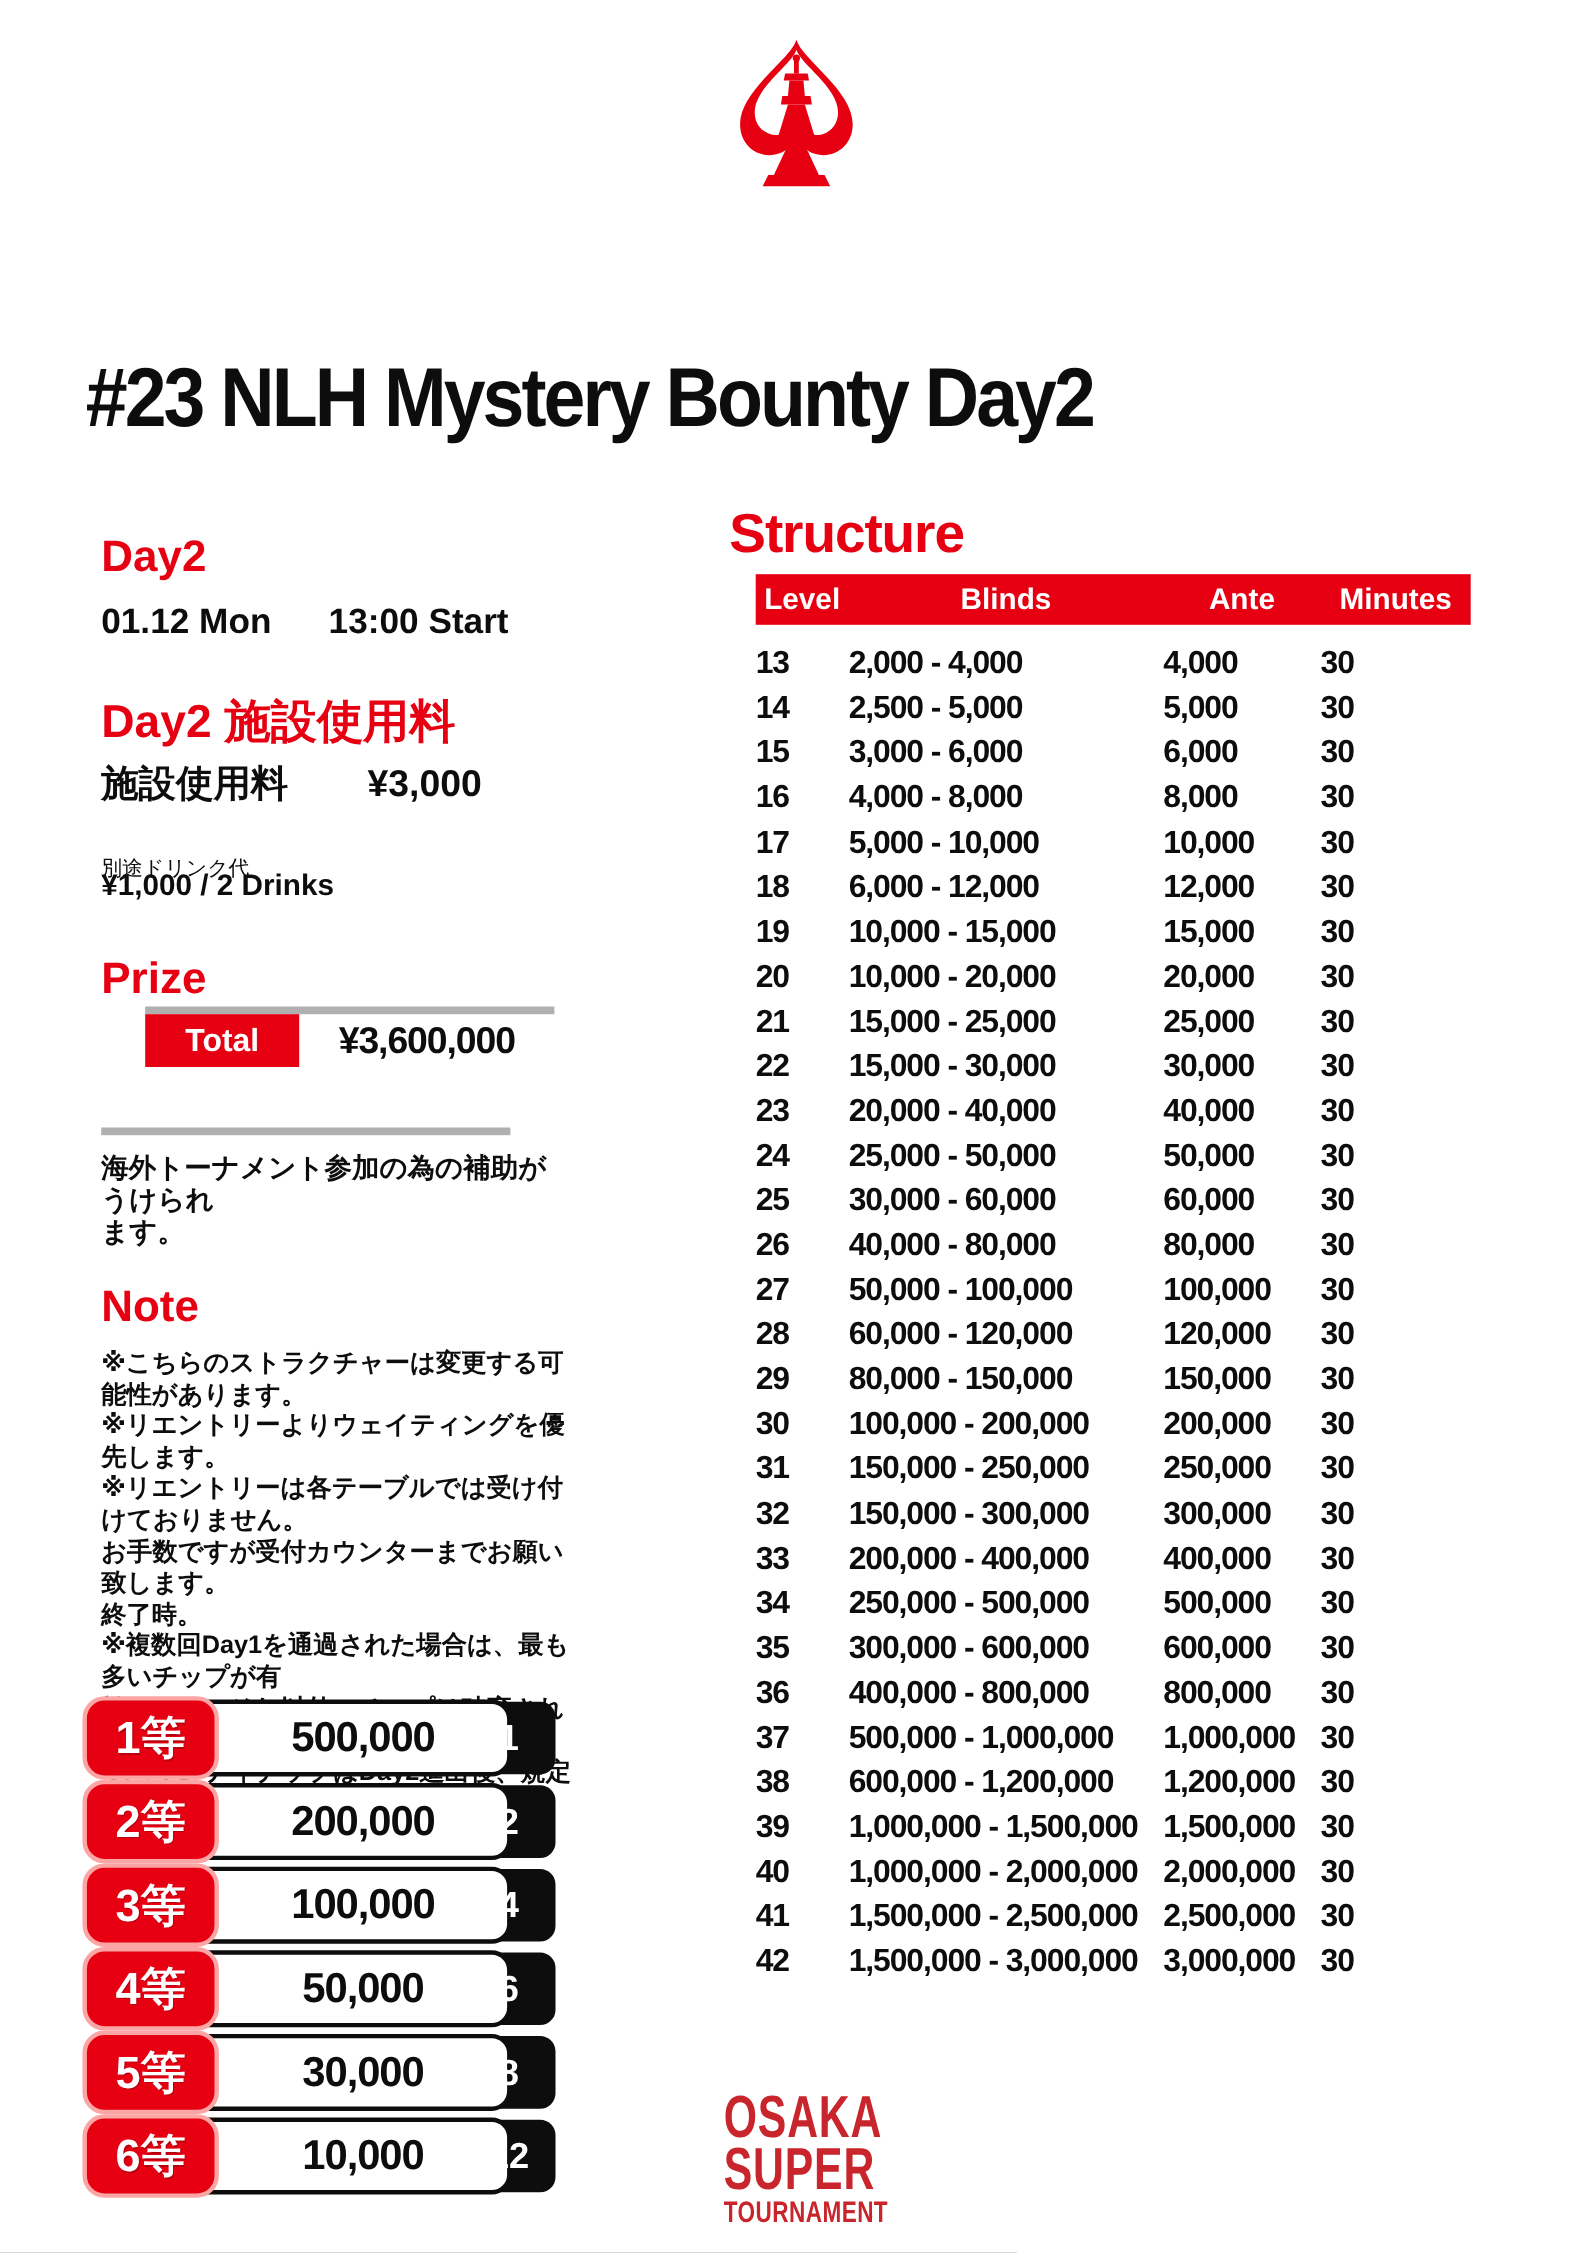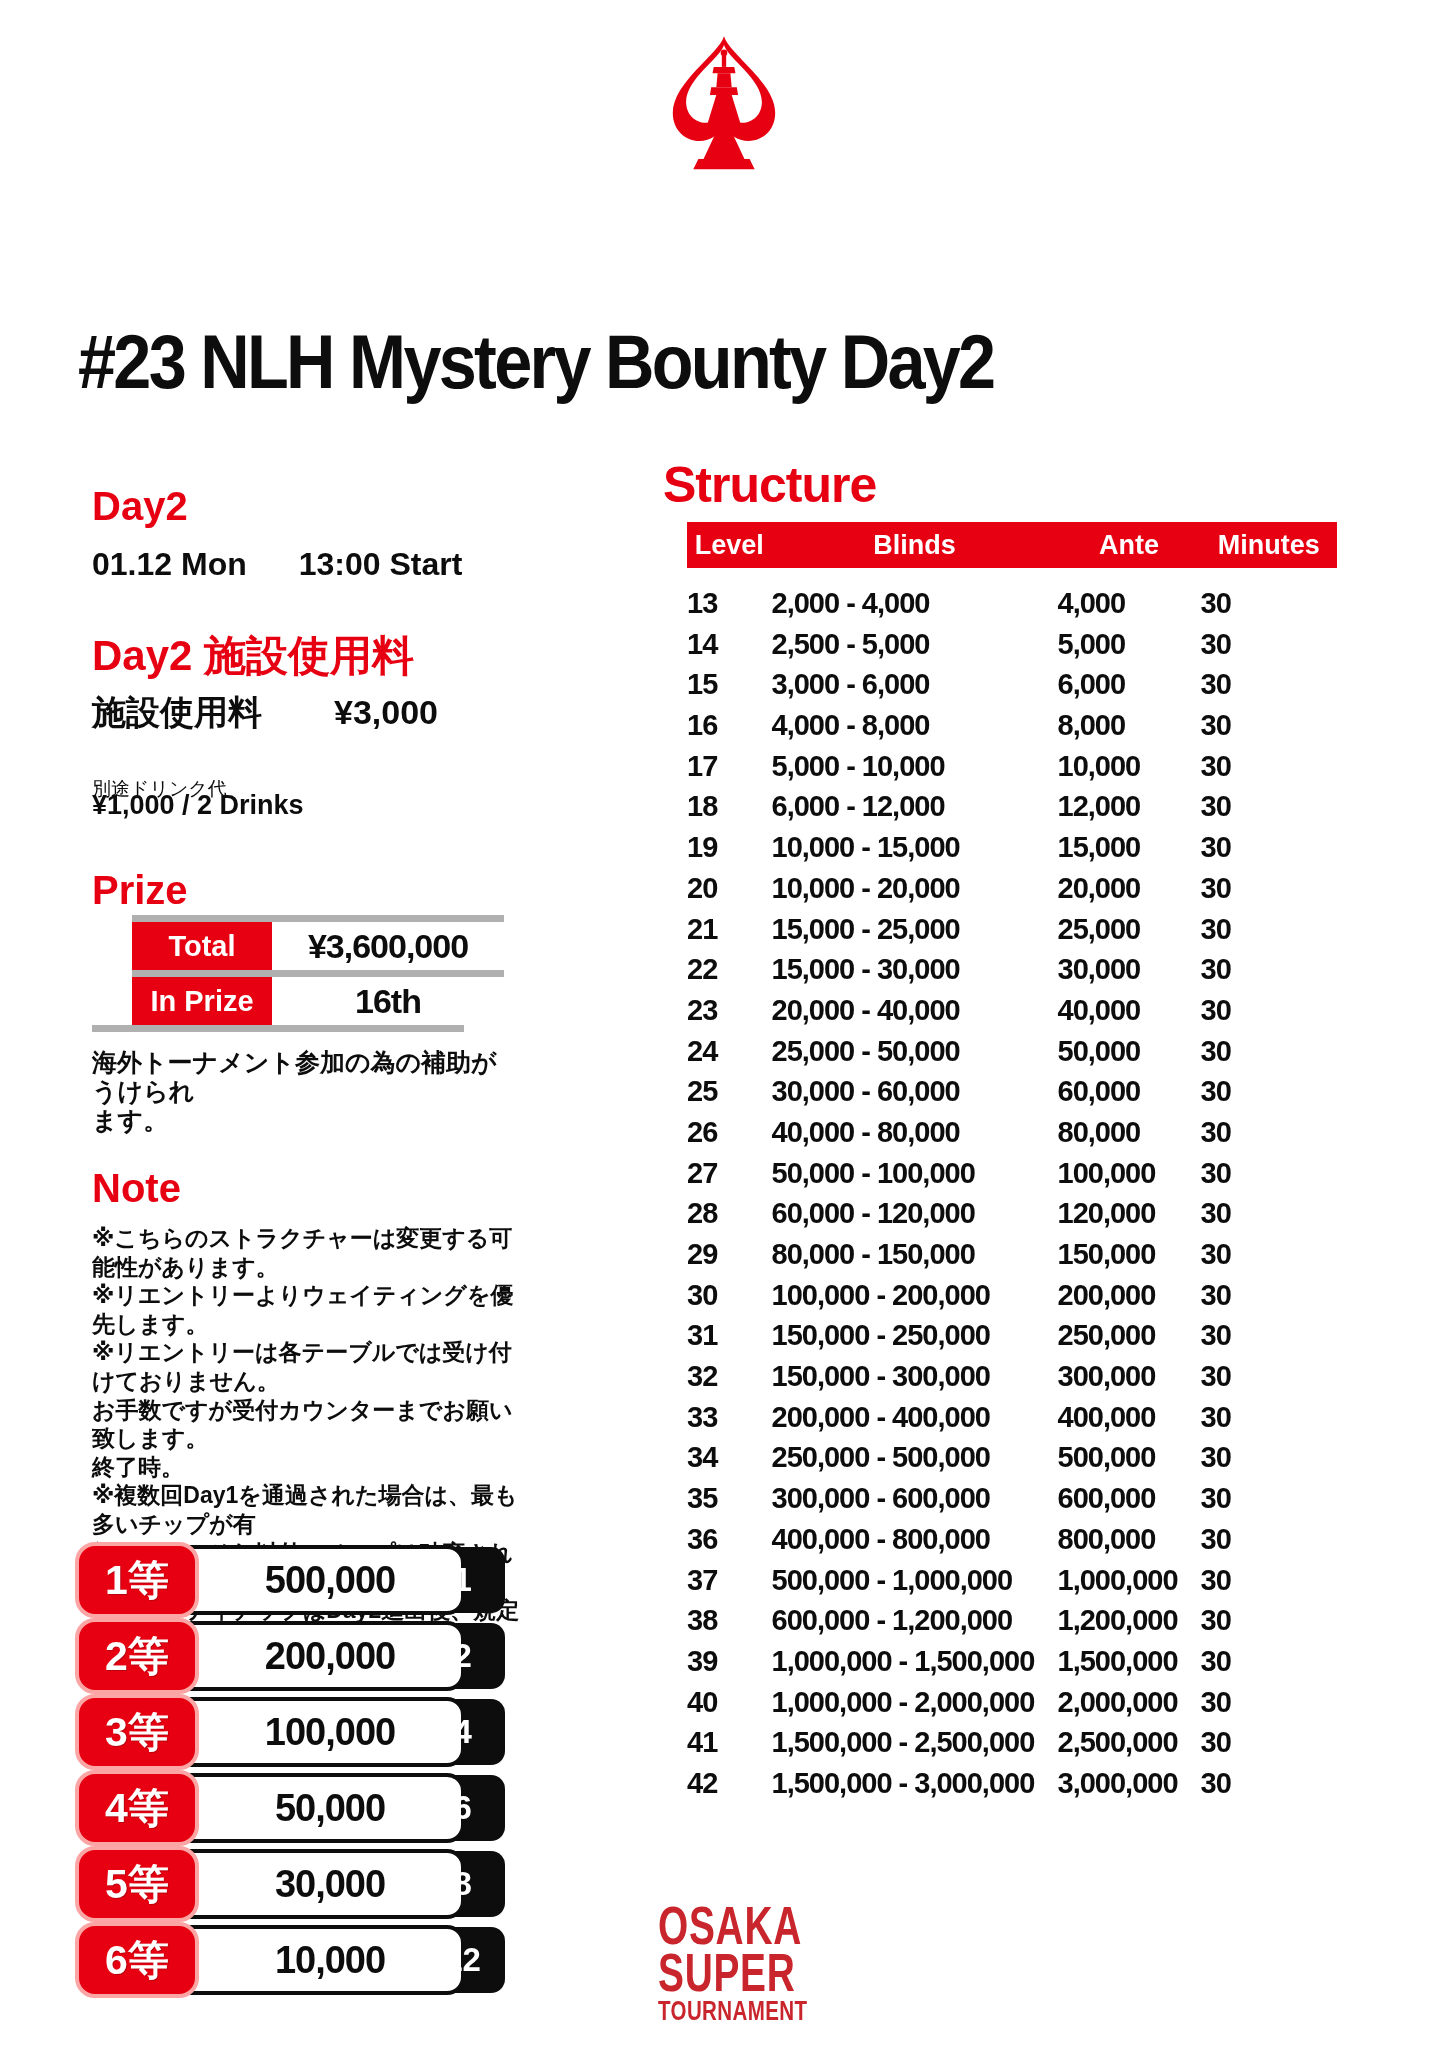--- a/index.html
+++ b/index.html
@@ -112,27 +112,20 @@
   <div class="prize-table">
 
       <div>
         <div class="pbar"></div>
         <div class="prow">
           <div class="plabel">Total</div>
           <div class="pvalue">¥3,600,000</div>
         </div>
       </div>
 
-      <div>
-        <div class="pbar"></div>
-        <div class="prow">
-          <div class="plabel">In Prize</div>
-          <div class="pvalue">16th</div>
-        </div>
-      </div>
     </div>
   <div class="pbar" style="position:absolute;left:92px;top:1025px;width:372px;"></div>
 
   <div class="prize-note">
 
       <div>海外トーナメント参加の為の補助がうけられ</div>
       <div>ます。</div>
     </div>
 
   <div class="h-red note-heading">Note</div>

